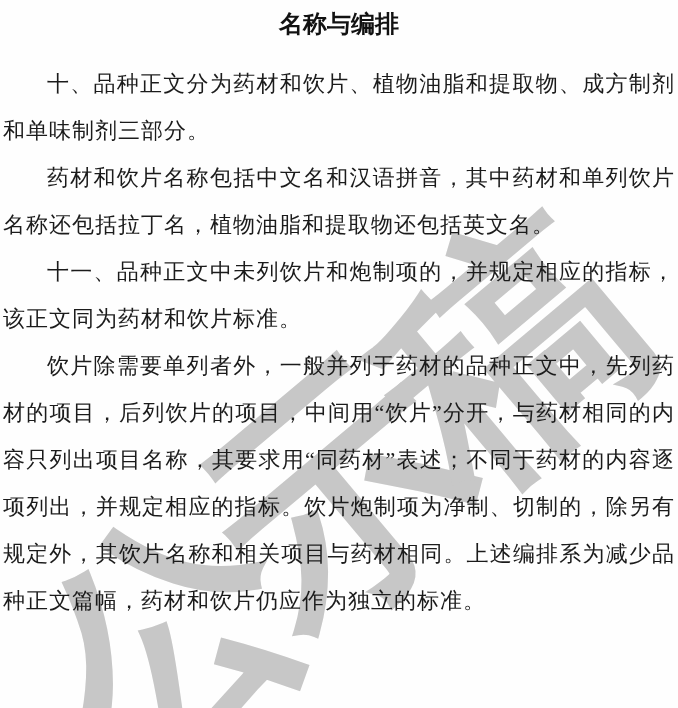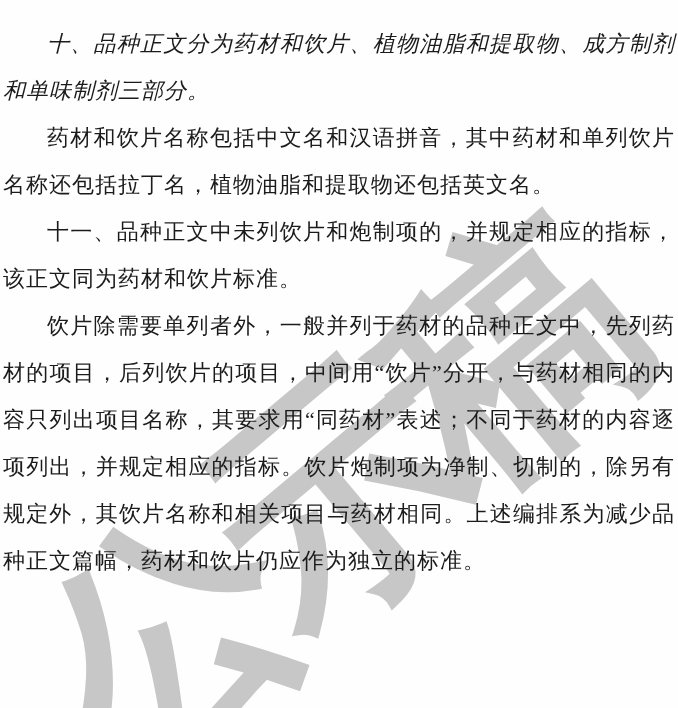--- a/index.html
+++ b/index.html
@@ -50,32 +50,32 @@
     font-size: 22px;
     line-height: 47px;
     letter-spacing: 1px;
     color: #1b1b1b;
     text-align: justify;
     text-justify: inter-ideograph;
     text-indent: 2em;
   }
   .para.first {
     margin-top: 20px;
-    font-style: italic;
   }
 </style>
 </head>
 <body>
 
 <div class="page">
 
   <div class="watermark">公示稿</div>
 
   <div class="content">
 
+    <h1 class="title">名称与编排</h1>
 
     <p class="para first">十、品种正文分为药材和饮片、植物油脂和提取物、成方制剂和单味制剂三部分。</p>
 
     <p class="para">药材和饮片名称包括中文名和汉语拼音，其中药材和单列饮片名称还包括拉丁名，植物油脂和提取物还包括英文名。</p>
 
     <p class="para">十一、品种正文中未列饮片和炮制项的，并规定相应的指标，该正文同为药材和饮片标准。</p>
 
 
     <p class="para">饮片除需要单列者外，一般并列于药材的品种正文中，先列药材的项目，后列饮片的项目，中间用“饮片”分开，与药材相同的内容只列出项目名称，其要求用“同药材”表述；不同于药材的内容逐项列出，并规定相应的指标。饮片炮制项为净制、切制的，除另有规定外，其饮片名称和相关项目与药材相同。上述编排系为减少品种正文篇幅，药材和饮片仍应作为独立的标准。</p>
 

